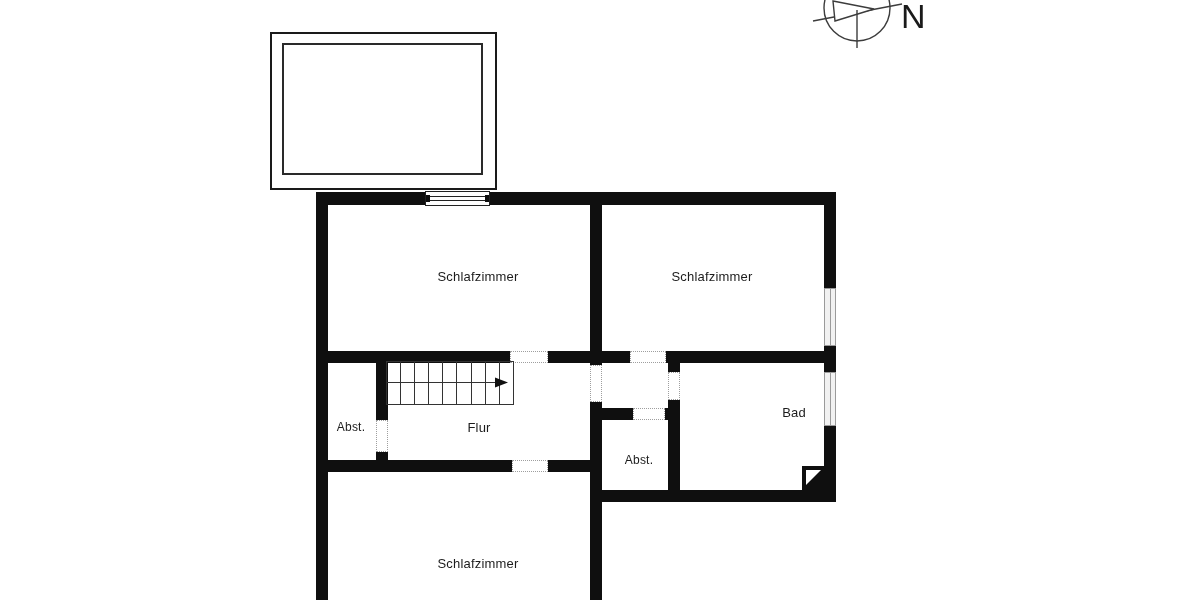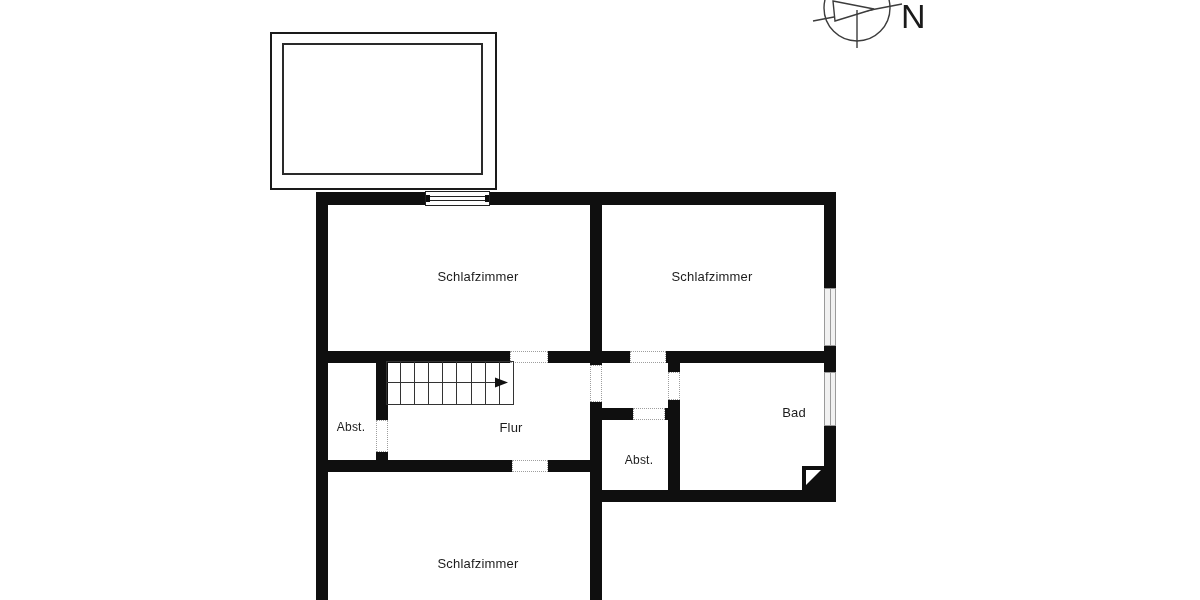--- a/index.html
+++ b/index.html
@@ -127,18 +127,18 @@
     <circle cx="49" cy="8" r="33" fill="none" stroke="#3c3c3c" stroke-width="1.4"></circle>
     <line x1="5" y1="21" x2="94" y2="4" stroke="#3c3c3c" stroke-width="1.4"></line>
     <polygon points="25,1 66,9 27,21" fill="#ffffff" stroke="#3c3c3c" stroke-width="1.4"></polygon>
     <line x1="49" y1="10" x2="49" y2="48" stroke="#3c3c3c" stroke-width="1.4"></line>
   </svg>
   <span class="north-label">N</span>
 
   <span class="room-label" style="left:478px;top:276px;">Schlafzimmer</span>
   <span class="room-label" style="left:712px;top:276px;">Schlafzimmer</span>
   <span class="room-label small" style="left:351px;top:427px;">Abst.</span>
-  <span class="room-label" style="left:479px;top:427px;margin-left:32px;">Flur</span>
+  <span class="room-label" style="left:479px;top:427px;">Flur</span>
   <span class="room-label small" style="left:639px;top:460px;">Abst.</span>
   <span class="room-label" style="left:758px;top:412px;margin-left:36px;">Bad</span>
   <span class="room-label" style="left:478px;top:563px;">Schlafzimmer</span>
 
 </div>
 
 </body></html>

